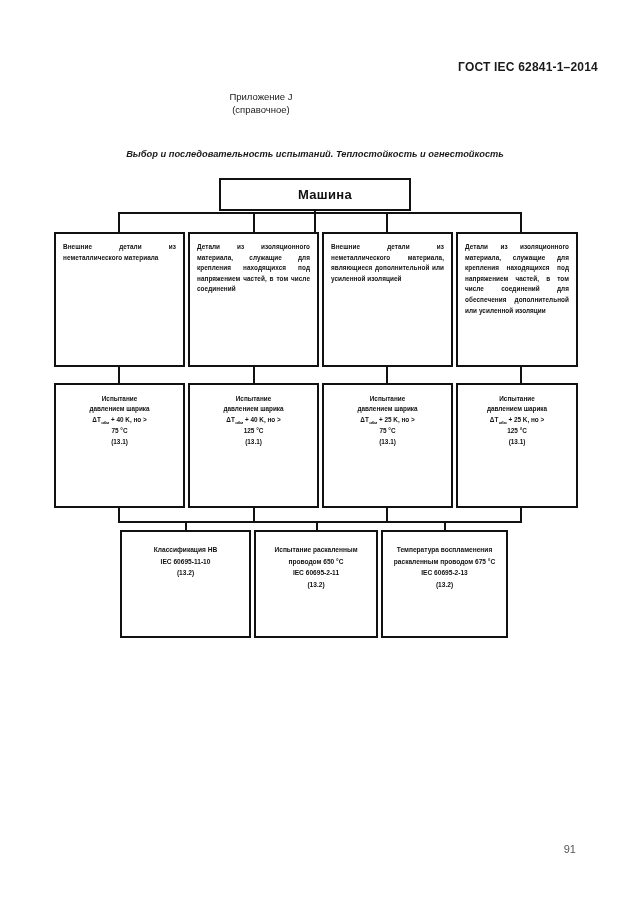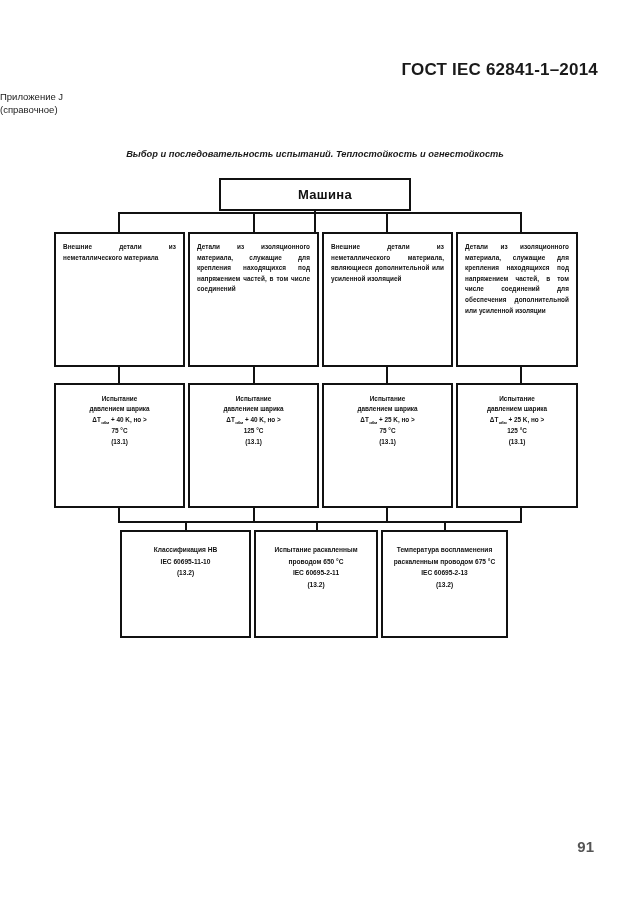--- a/index.html
+++ b/index.html
@@ -17,32 +17,33 @@
     height: 913px;
     background: #ffffff;
     overflow: hidden;
   }
 
   
   .doc-header {
     position: absolute;
     top: 60px;
     right: 32px;
-    font-size: 17px;
+    font-size: 12px;
     font-weight: bold;
     letter-spacing: 0.2px;
     color: #1a1a1a;
     white-space: nowrap;
   }
 
   .annex-block {
     position: absolute;
     top: 90px;
     left: 0;
     width: 522px;
+    text-align: center;
     font-size: 9.5px;
     line-height: 13px;
     color: #1a1a1a;
   }
   .annex-block div { white-space: nowrap; }
 
   .figure-title {
     position: absolute;
     top: 149px;
     left: 0;
@@ -156,25 +157,24 @@
   .d3 { left: 381px; width: 127px; }
 
   
   .ln { position: absolute; background: #111111; }
   .v { width: 2px; }
   .h { height: 2px; }
 
   
   .page-number {
     position: absolute;
-    right: 36px;
+    right: 54px;
     bottom: 58px;
-    font-size: 15px;
+    font-size: 11px;
     color: #555555;
-    font-weight: bold;
   }
 </style>
 </head>
 <body>
 
 <div class="page">
 
   <div class="doc-header">ГОСТ IEC 62841-1–2014</div>
 
   <div class="annex-block">

